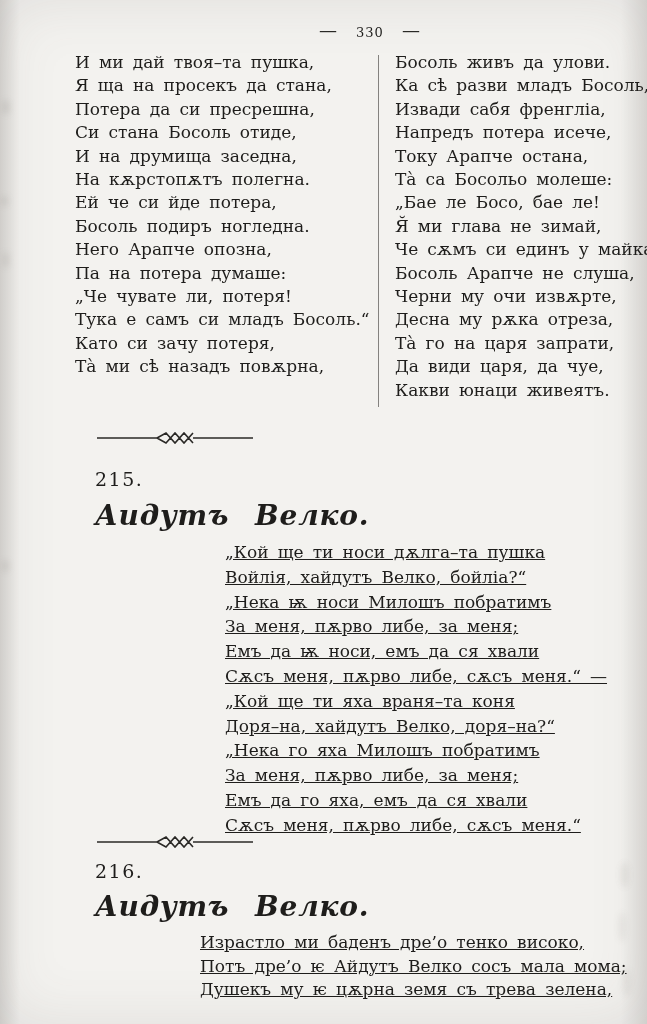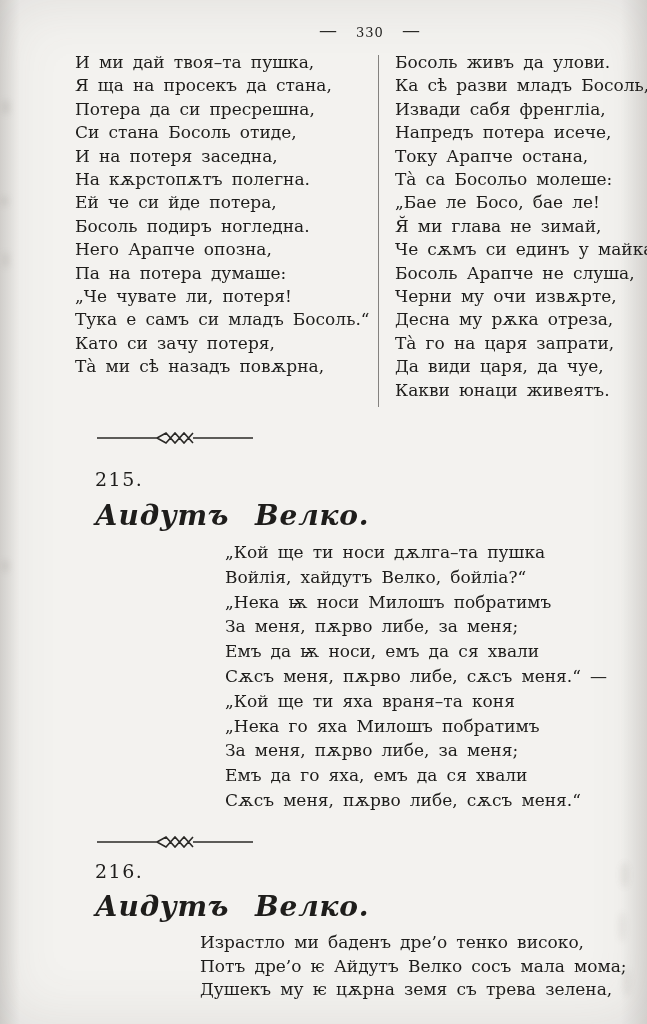--- a/index.html
+++ b/index.html
@@ -60,21 +60,21 @@
 
   .centerband { position: absolute; left: 95px; width: 550px; }
   .ornament { display: inline-block; }
   .song-number { font-size: 19px; letter-spacing: 1.5px; }
   .song-title {
     font-size: 28px; font-weight: bold; font-style: italic;
     letter-spacing: 0.8px; word-spacing: 0.55em;
   }
   .poem {
     position: absolute;
-    font-size: 17px; word-spacing: 0.22em; white-space: nowrap;
+    font-size: 17px; word-spacing: 0.22em; white-space: nowrap; text-decoration: underline;
   }
   .poem-215 { top: 540px; left: 225px; line-height: 24.8px; }
   .poem-216 { top: 931px; left: 200px; line-height: 23.6px; }
 </style>
 </head>
 <body>
 
 <div class="page">
 
   <div class="edge-left"></div>
@@ -90,21 +90,21 @@
   <div class="header">
     <span class="dash">—</span><span class="num">330</span><span class="dash">—</span>
   </div>
 
   <div class="columns">
     <div class="col col-left">
         <span class="verse-line">И ми дай твоя–та пушка,</span>
         <span class="verse-line">Я ща на просекъ да стана,</span>
         <span class="verse-line">Потера да си пресрешна,</span>
         <span class="verse-line">Си стана Босоль отиде,</span>
-        <span class="verse-line">И на потеря заседна,</span>
+        <span class="verse-line">И на друмища заседна,</span>
         <span class="verse-line">На кѫрстопѫтъ полегна.</span>
         <span class="verse-line">Ей че си йде потера,</span>
         <span class="verse-line">Босоль подиръ ногледна.</span>
         <span class="verse-line">Него Арапче опозна,</span>
         <span class="verse-line">Па на потера думаше:</span>
         <span class="verse-line">„Че чувате ли, потеря!</span>
         <span class="verse-line">Тука е самъ си младъ Босоль.“</span>
         <span class="verse-line">Като си зачу потеря,</span>
         <span class="verse-line">Тà ми сѣ назадъ повѫрна,</span>
       </div>
@@ -139,20 +139,21 @@
   <div class="centerband song-number" style="top:468px;">215.</div>
   <div class="centerband song-title" style="top:499px;">Аидутъ Велко.</div>
   <div class="poem poem-215">
       <span class="verse-line">„Кой ще ти носи дѫлга–та пушка</span>
       <span class="verse-line">Войлія, хайдутъ Велко, бойліа?“</span>
       <span class="verse-line">„Нека ѭ носи Милошъ побратимъ</span>
       <span class="verse-line">За меня, пѫрво либе, за меня;</span>
       <span class="verse-line">Емъ да ѭ носи, емъ да ся хвали</span>
       <span class="verse-line">Сѫсъ меня, пѫрво либе, сѫсъ меня.“ —</span>
       <span class="verse-line">„Кой ще ти яха враня–та коня</span>
+      <span class="verse-line">Доря–на, хайдутъ Велко, доря–на?“</span>
       <span class="verse-line">„Нека го яха Милошъ побратимъ</span>
       <span class="verse-line">За меня, пѫрво либе, за меня;</span>
       <span class="verse-line">Емъ да го яха, емъ да ся хвали</span>
       <span class="verse-line">Сѫсъ меня, пѫрво либе, сѫсъ меня.“</span>
     </div>
 
   <div class="centerband" style="top:834px;">
     <svg class="ornament" width="160" height="14" viewBox="0 0 160 14">
       <line x1="2" y1="7" x2="62" y2="7" stroke="#2a2926" stroke-width="1.4"></line>
       <line x1="98" y1="7" x2="158" y2="7" stroke="#2a2926" stroke-width="1.4"></line>

